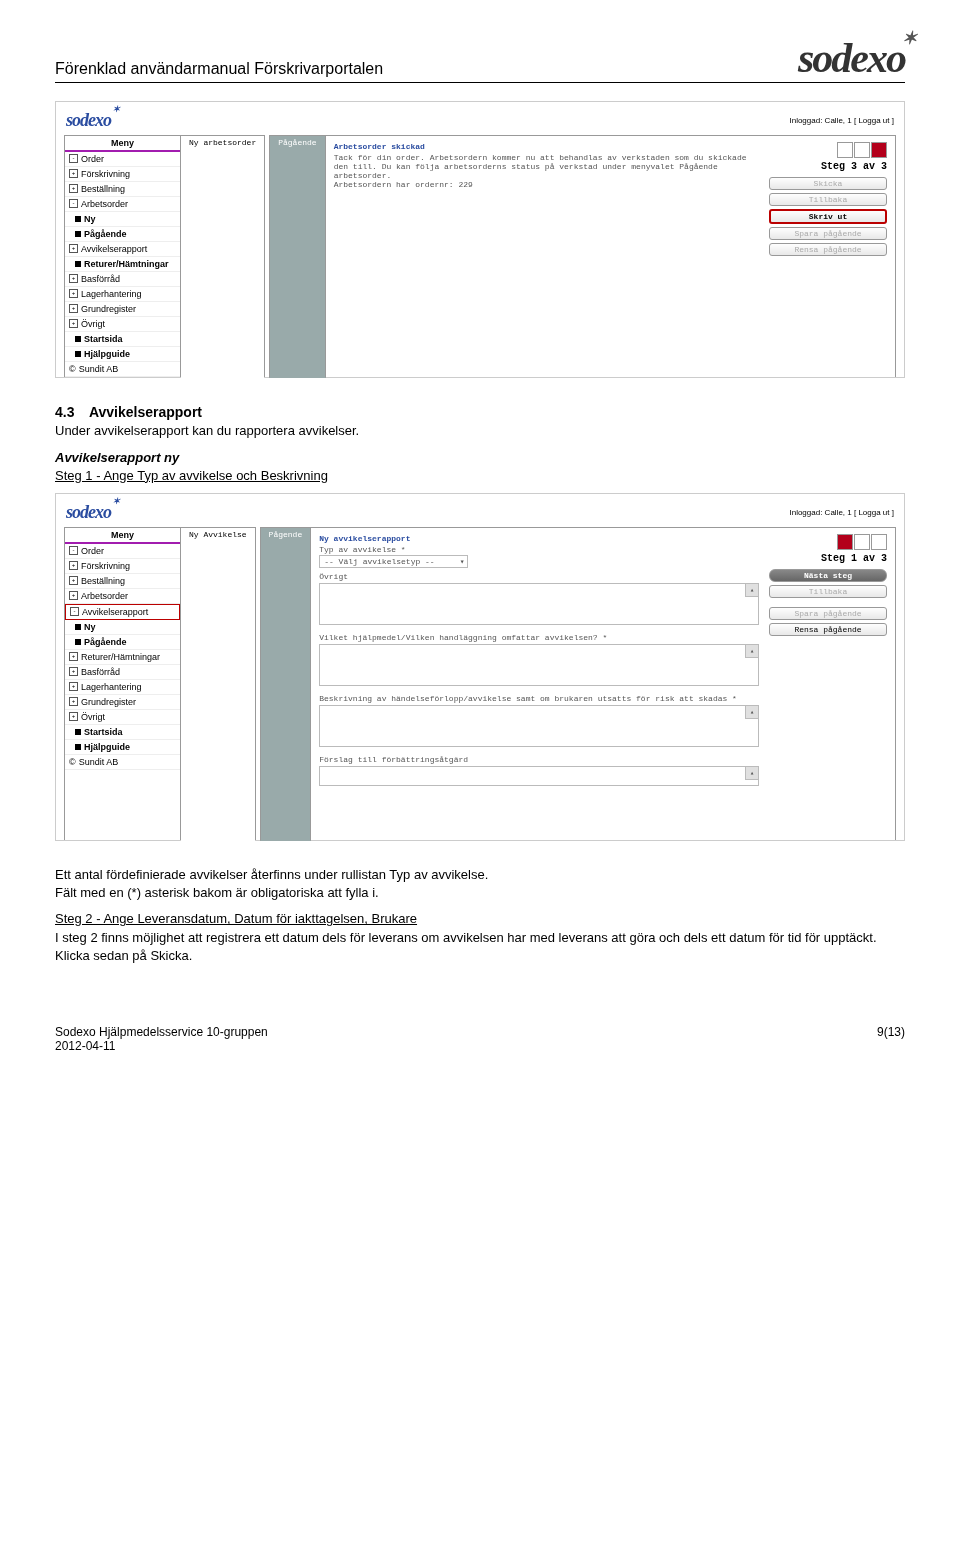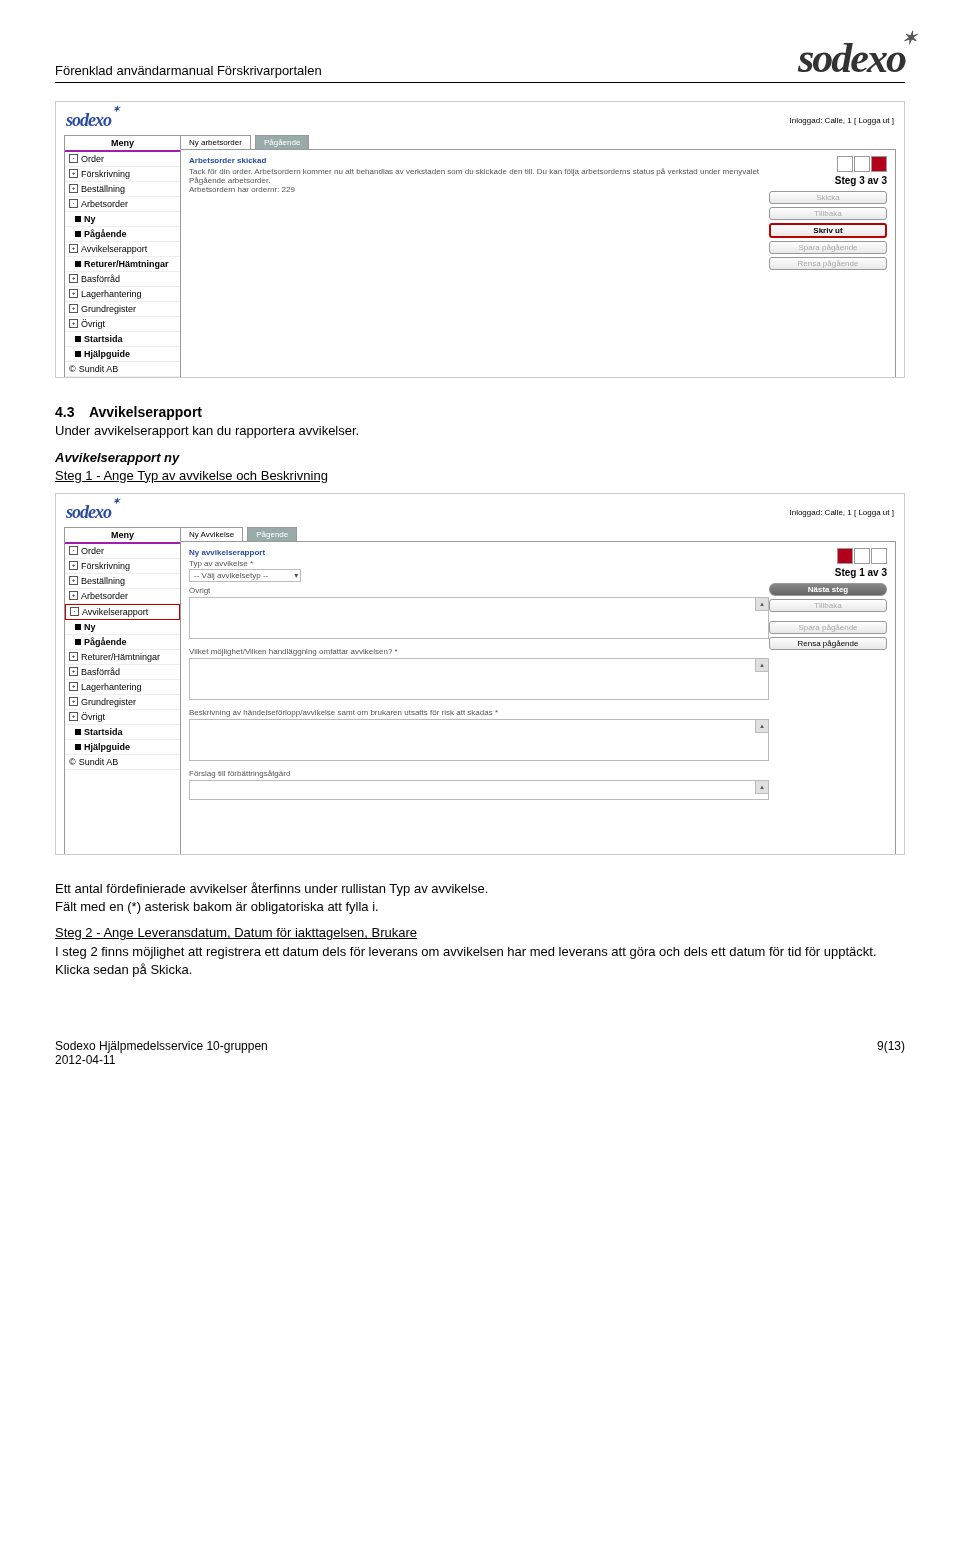--- a/index.html
+++ b/index.html
@@ -15,21 +15,21 @@
     }
     .doc-header {
       display: flex;
       justify-content: space-between;
       align-items: flex-end;
       border-bottom: 1px solid #000;
       padding-bottom: 4px;
       margin-bottom: 18px;
     }
     .doc-header-title {
-      font-size: 13px;
+      font-size: 16px;
     }
     .sodexo-logo-big {
       font-family: Georgia, "Times New Roman", serif;
       font-size: 42px;
       font-weight: bold;
       letter-spacing: -2px;
       color: #333;
       position: relative;
       font-style: italic;
       line-height: 0.9;
@@ -140,29 +140,31 @@
       font-size: 8px;
     }
     .ss-tab.inactive {
       background: #9aa;
       color: #fff;
       border-bottom: 1px solid #9aa;
     }
     .ss-main-col {
       flex: 1;
       display: flex;
-      flex-direction: column;
+      flex-direction: row;
+      font-family: Liberation Mono, monospace;
     }
     .ss-main {
       flex: 1;
       border: 1px solid #999;
       border-left: none;
       border-bottom: none;
       padding: 6px 8px;
       display: flex;
+      gap: 10px;
       min-height: 200px;
     }
     .ss-content {
       flex: 1;
       font-size: 8px;
       color: #555;
     }
     .ss-content .title {
       color: #2a4ca0;
       font-weight: bold;
@@ -477,21 +479,21 @@
           </div>
           <div class="ss-main" style="min-height:300px;">
             <div class="ss-content">
               <div class="title">Ny avvikelserapport</div>
               <div>Typ av avvikelse *</div>
               <div class="sel-box">-- Välj avvikelsetyp --</div>
               <div>Övrigt</div>
               <div class="txtfield">
                   <div class="scroll-a">▴</div>
                 </div>
-              <div>Vilket möjlighet/Vilken handläggning omfattar avvikelsen? *</div>
+              <div>Vilket hjälpmedel/Vilken handläggning omfattar avvikelsen? *</div>
               <div class="txtfield">
                   <div class="scroll-a">▴</div>
                 </div>
               <div>Beskrivning av händelseförlopp/avvikelse samt om brukaren utsatts för risk att skadas *</div>
               <div class="txtfield">
                   <div class="scroll-a">▴</div>
                 </div>
               <div>Förslag till förbättringsåtgärd</div>
               <div class="txtfield" style="height:18px;">
                   <div class="scroll-a">▴</div>

